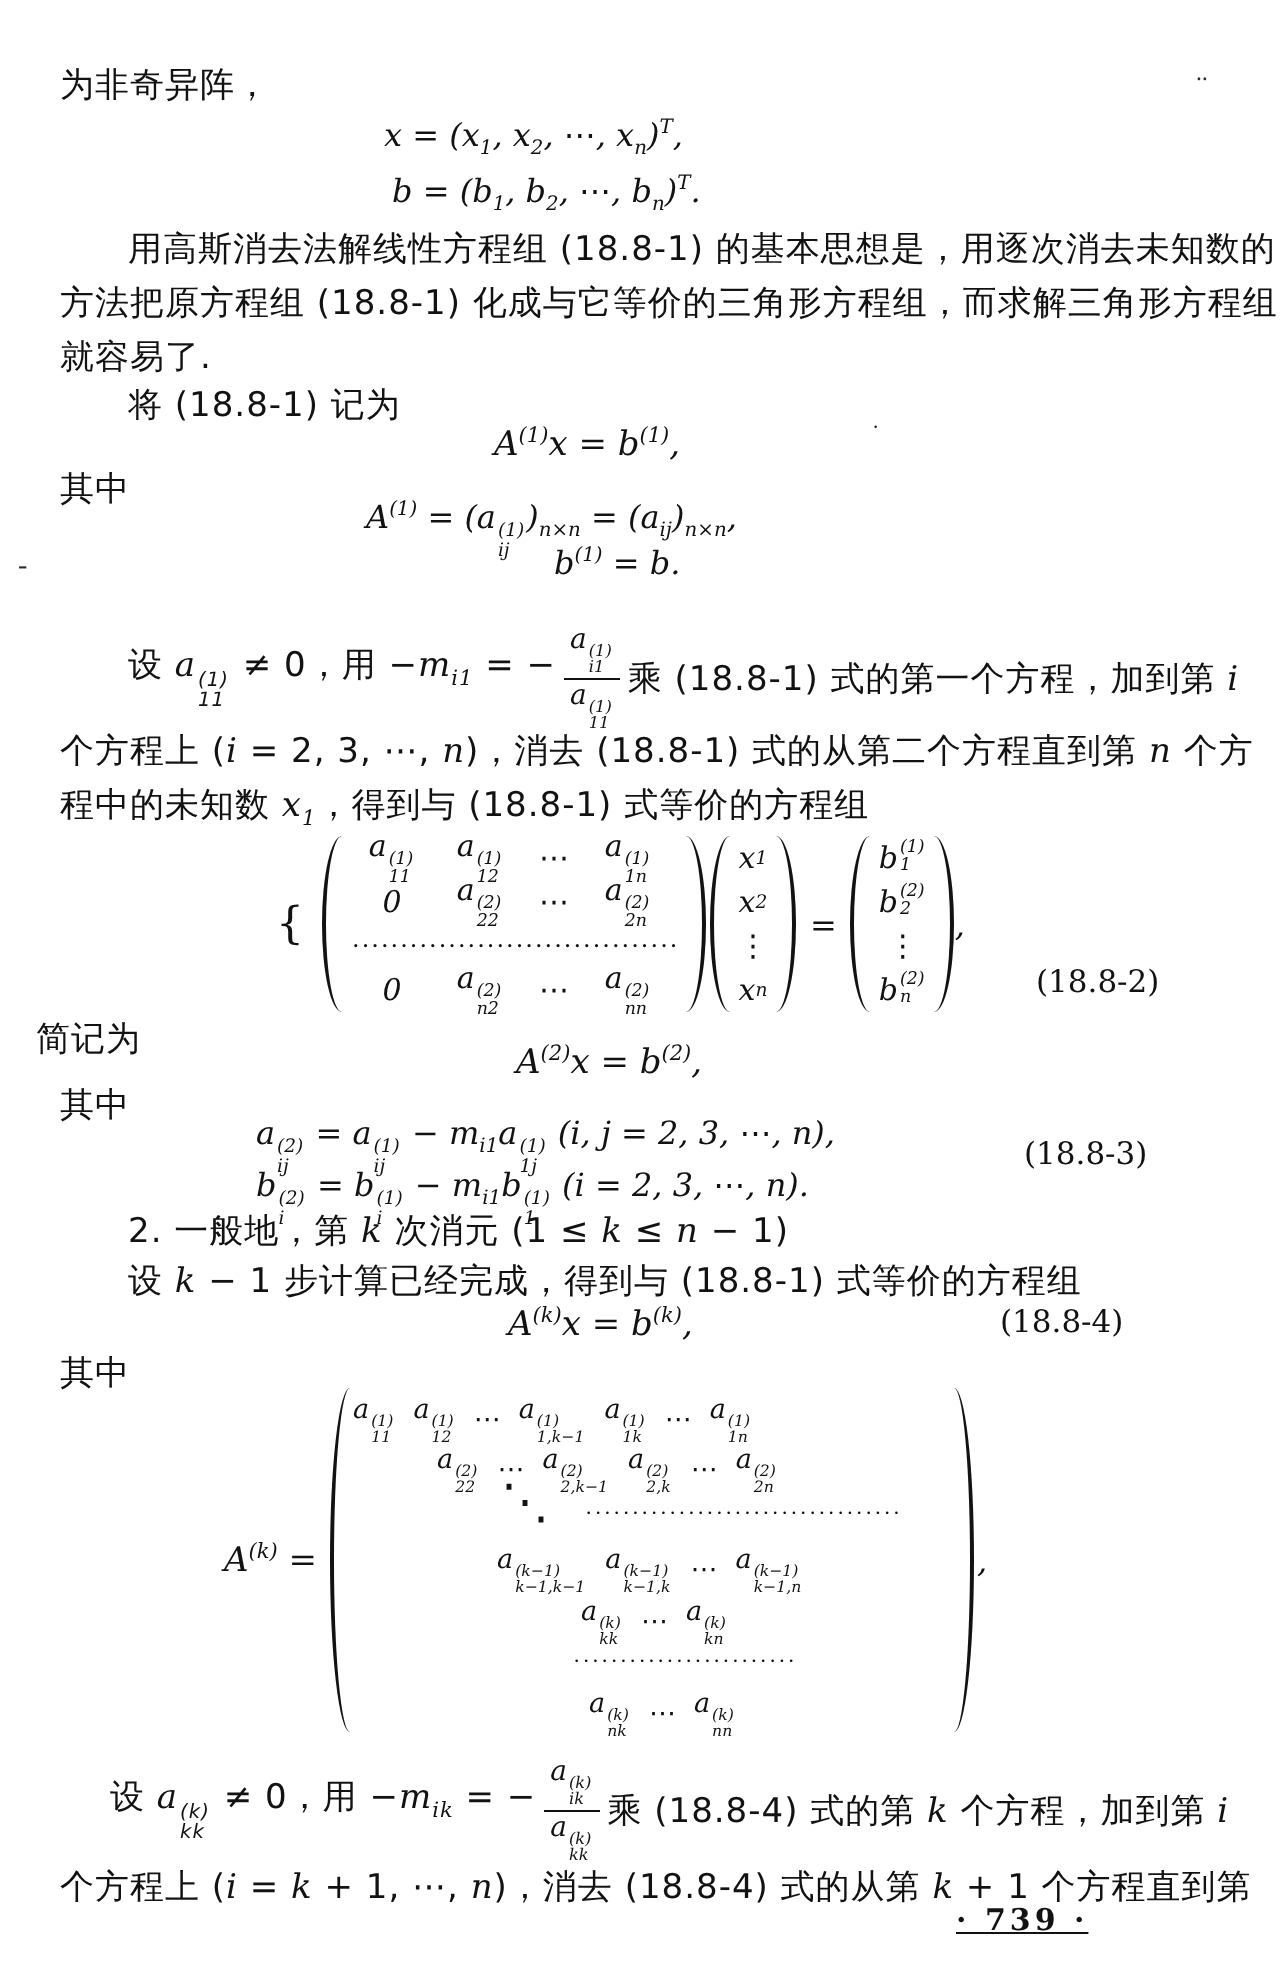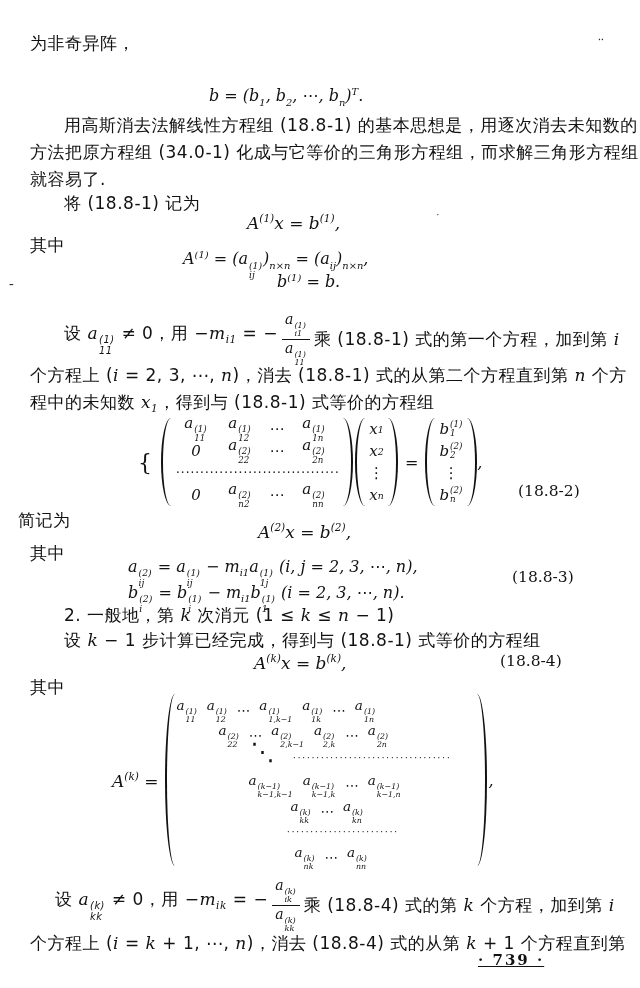--- a/index.html
+++ b/index.html
@@ -52,24 +52,25 @@
 </head>
 <body>
 
 <div class="page">
 
   <span class="abs speck" style="left:598px;top:28px;">‥</span>
   <span class="abs speck" style="left:9px;top:276px;font-size:14px;">-</span>
   <span class="abs speck" style="left:436px;top:208px;">·</span>
 
   <div class="abs cjk" style="left:30px;top:30px;">为非奇异阵，</div>
-  <div class="abs math it" style="left:209px;top:86px;">b = (b<sub>1</sub>, b<sub>2</sub>, ⋯, b<sub>n</sub>)<sup>T</sup>.</div>
+  <div class="abs math it" style="left:192px;top:58px;">x = (x<sub>1</sub>, x<sub>2</sub>, ⋯, x<sub>n</sub>)<sup>T</sup>,</div>
+  <div class="abs math it" style="left:196px;top:86px;">b = (b<sub>1</sub>, b<sub>2</sub>, ⋯, b<sub>n</sub>)<sup>T</sup>.</div>
 
   <div class="abs cjk" style="left:64px;top:112px;">用高斯消去法解线性方程组 (18.8-1) 的基本思想是，用逐次消去未知数的</div>
-  <div class="abs cjk" style="left:30px;top:139px;">方法把原方程组 (34.0-1) 化成与它等价的三角形方程组，而求解三角形方程组</div>
+  <div class="abs cjk" style="left:30px;top:139px;">方法把原方程组 (18.8-1) 化成与它等价的三角形方程组，而求解三角形方程组</div>
   <div class="abs cjk" style="left:30px;top:166px;">就容易了.</div>
 
   <div class="abs cjk" style="left:64px;top:190px;">将 (18.8-1) 记为</div>
   <div class="abs math it" style="left:247px;top:212px;font-size:17px;">A<sup>(1)</sup>x = b<sup>(1)</sup>,</div>
   <div class="abs cjk" style="left:30px;top:232px;">其中</div>
   <div class="abs math it" style="left:183px;top:249px;">A<sup>(1)</sup> = (a<span class="ss">
         <span>(1)</span>
         <span>ij</span>
       </span>)<sub>n×n</sub> = (a<sub>ij</sub>)<sub>n×n</sub>,</div>
   <div class="abs math it" style="left:277px;top:272px;">b<sup>(1)</sup> = b.</div>

